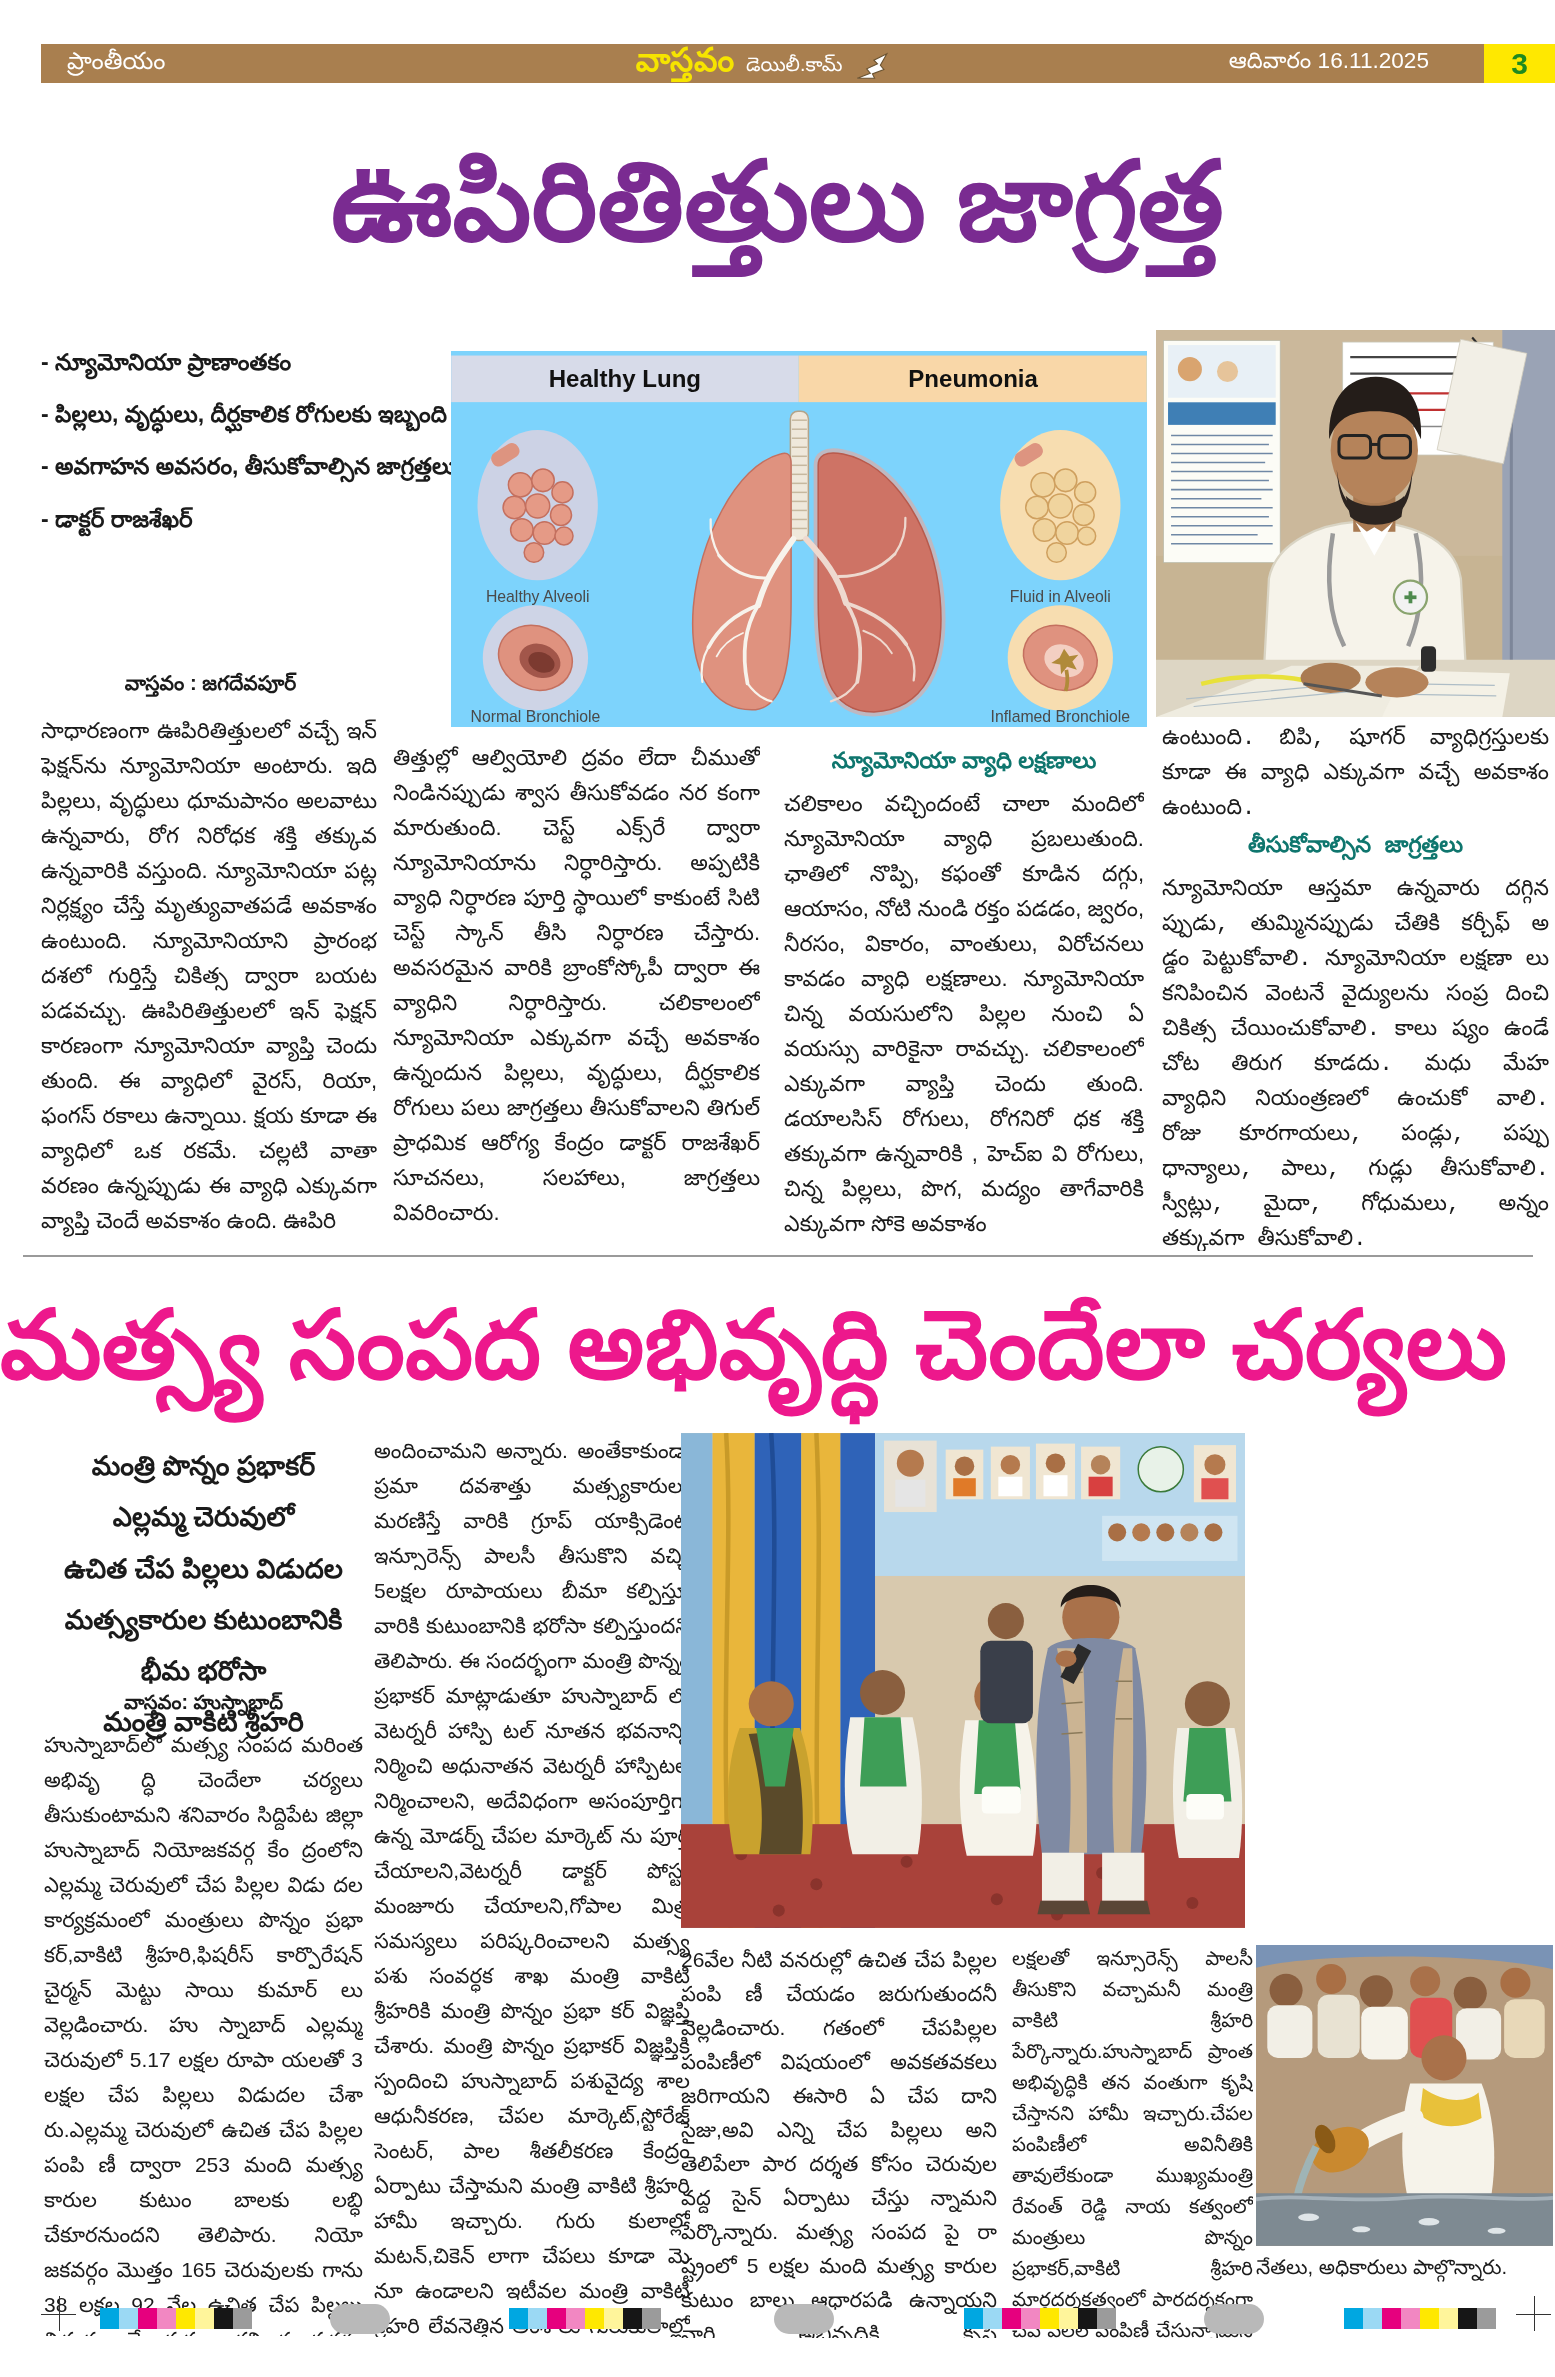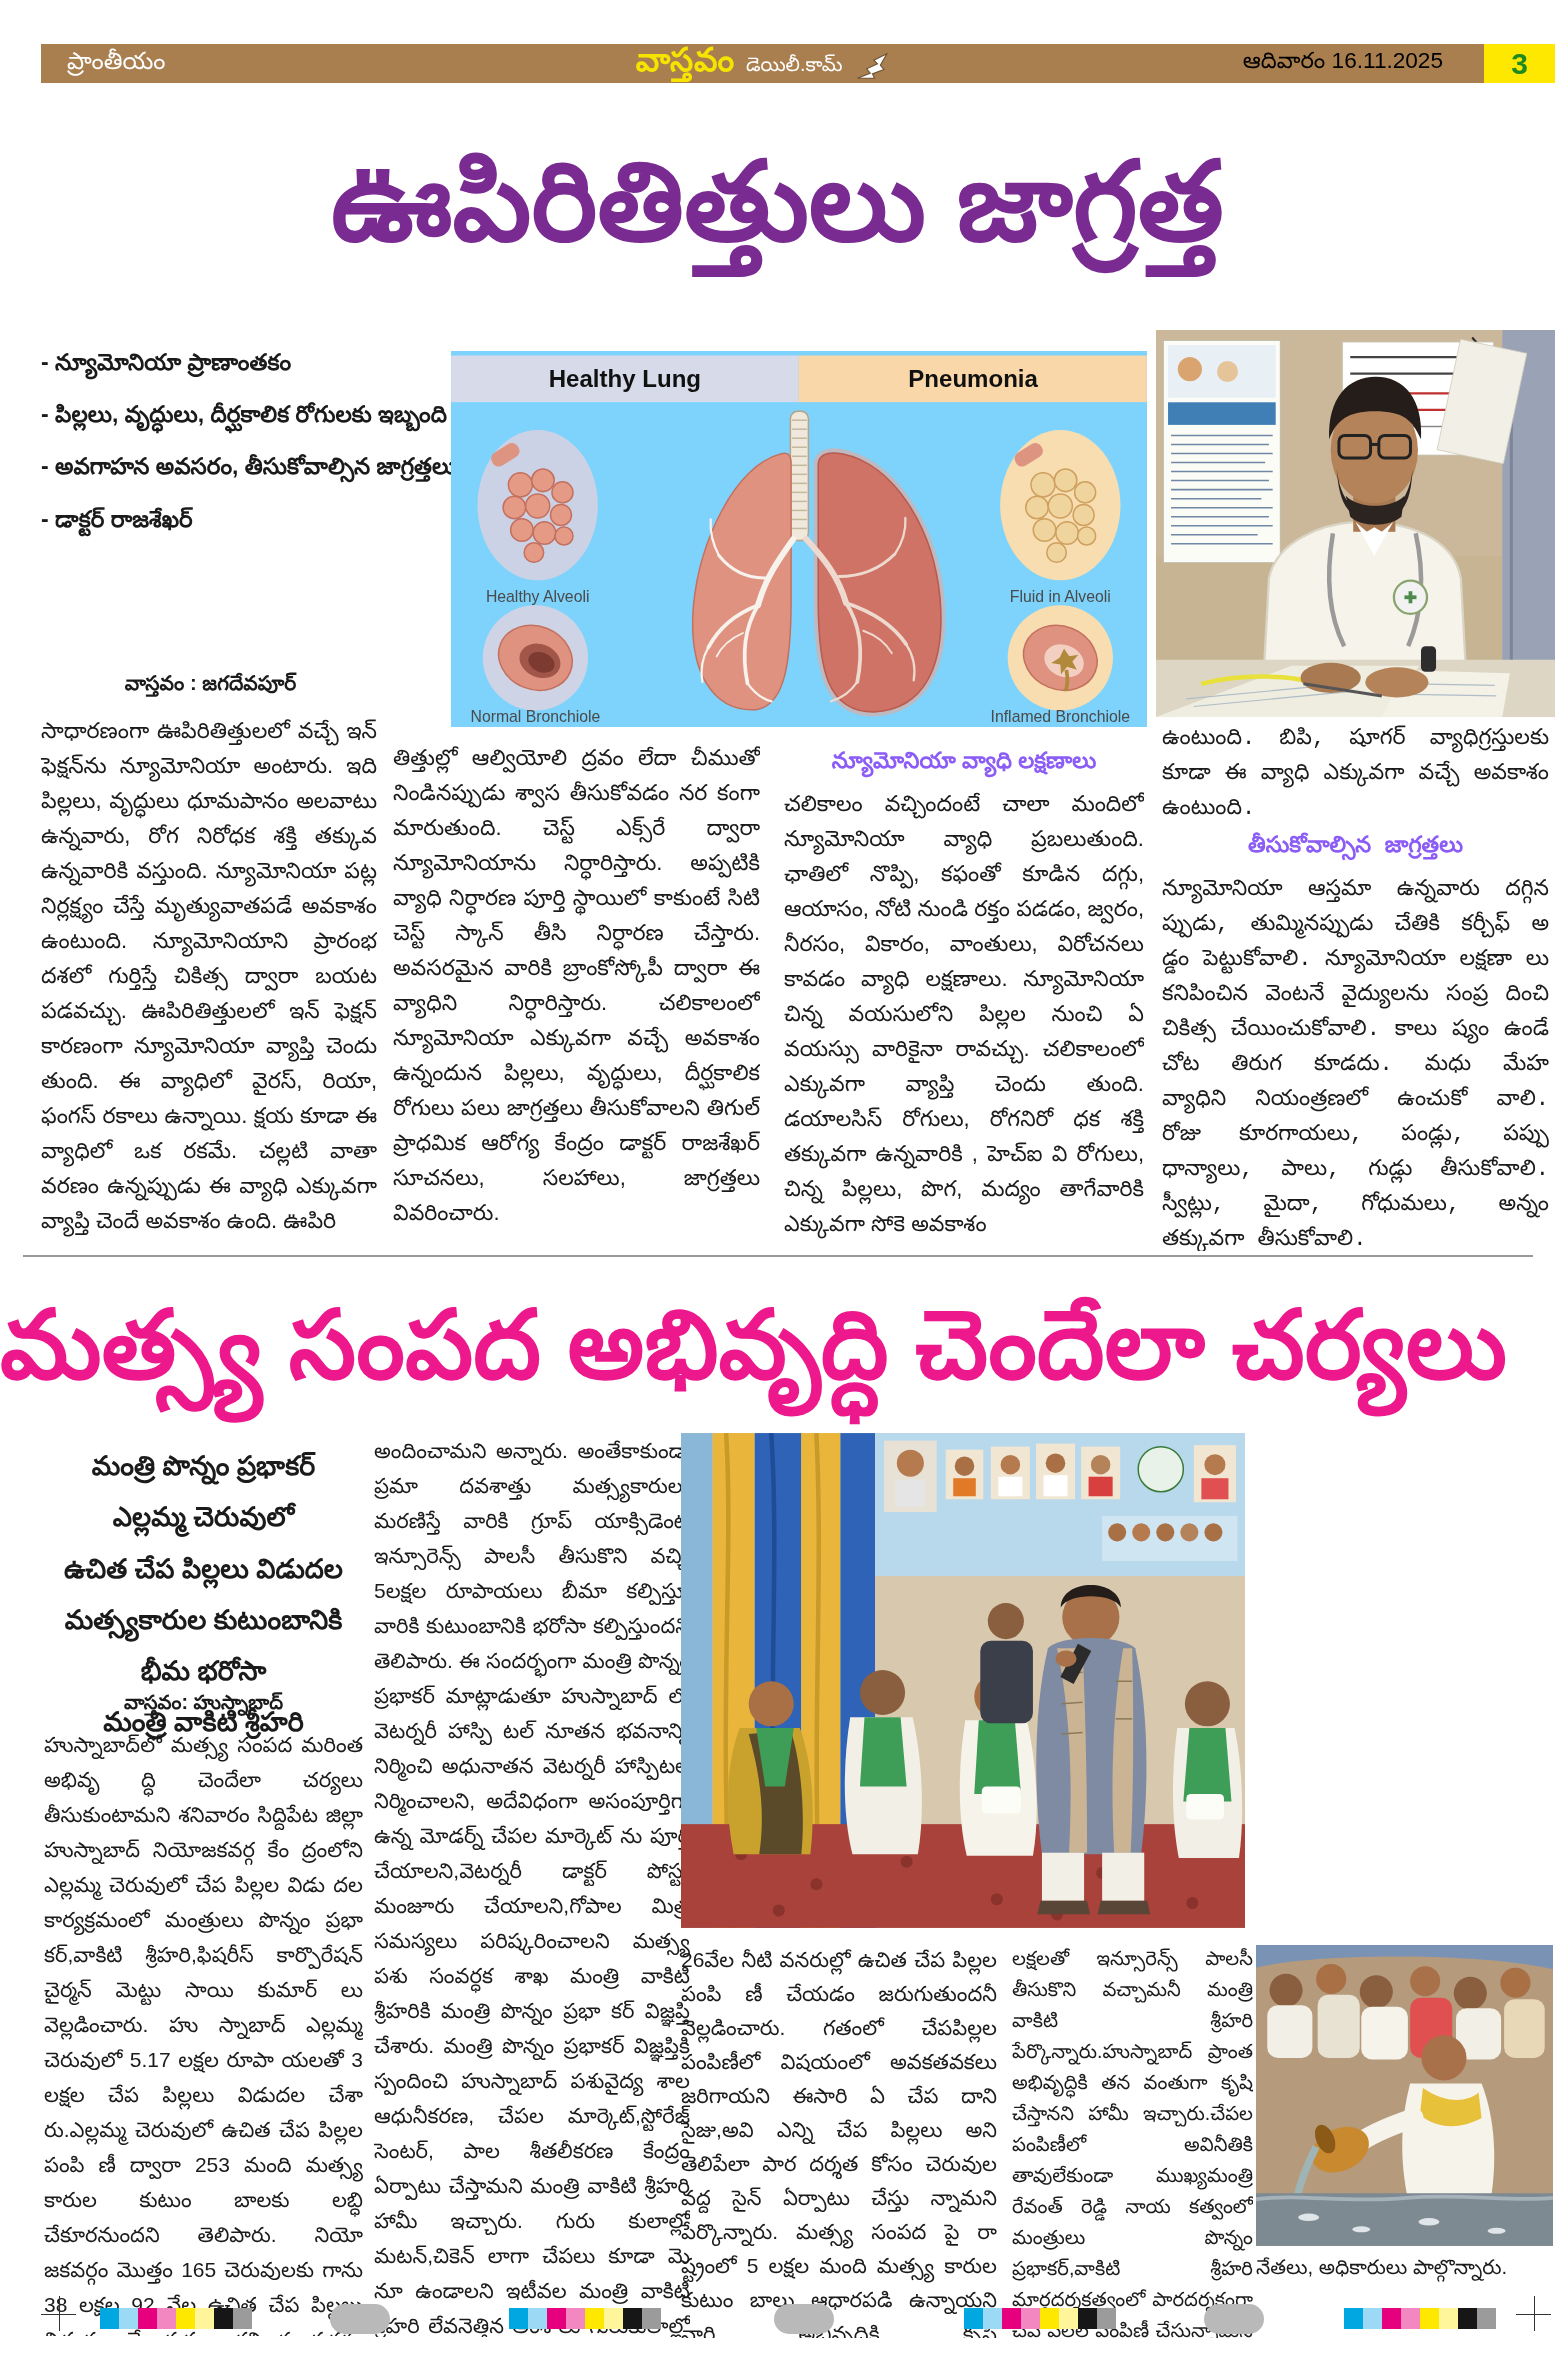--- a/index.html
+++ b/index.html
@@ -9,36 +9,36 @@
     overflow:hidden;margin:0 auto;color:#1b1b1b;
   }
   .abs{position:absolute;}
   
   #masthead{left:41px;top:44px;right:0;height:39px;background:#a97f4f;display:flex;align-items:center;}
   #masthead .section{color:#fff;font-size:24px;margin-left:26px;}
   #masthead .brandwrap{position:absolute;left:0;right:71px;text-align:center;}
   #masthead .brand{color:#f6e400;font-size:33px;font-weight:bold;letter-spacing:0.8px;}
   #masthead .brand-suffix{color:#ffffff;font-size:19.6px;margin-left:7.5px;}
   #masthead .bird{display:inline-block;vertical-align:middle;margin-left:7.5px;}
-  #masthead .date{position:absolute;right:112px;color:#000000;font-size:22.6px;}
+  #masthead .date{position:absolute;right:126px;color:#ffffff;font-size:22.6px;}
   #pagenum{left:auto;right:0;top:44px;width:71px;height:39px;background:#ffe800;
     display:flex;align-items:center;justify-content:center;font-size:30px;font-weight:bold;color:#1f8a1f;}
   
   #headline1{left:0;top:89px;width:1555px;height:233px;line-height:226px;text-align:center;
     font-size:111px;font-weight:bold;color:#7a2b91;white-space:nowrap;}
   
   #bullets{left:41px;top:345px;width:421px;font-size:23px;font-weight:bold;line-height:1.55;}
   #bullets .b{margin-bottom:16.6px;}
   #dateline1{left:41px;top:672px;width:339px;text-align:center;font-weight:bold;font-size:20.3px;}
   .bodycol{font-size:22px;line-height:35px;text-align:justify;overflow:hidden;}
   #a1c1{left:41px;top:713px;width:336px;height:538px;}
   #a1c2{left:393px;top:740px;width:367px;height:510px;}
   #a1c3{left:784px;top:740px;width:360px;height:510px;}
   #a1c4{left:1162px;top:721px;width:387px;height:530px;font-family:Liberation Mono, monospace;}
-  .subhead{color:#8b5cf6;font-weight:bold;text-align:center;font-size:22.6px;margin:3px 0 7.5px 0;}
+  .subhead{color:#0f766e;font-weight:bold;text-align:center;font-size:22.6px;margin:3px 0 7.5px 0;}
   
   #diagram{left:451px;top:351px;width:696px;height:376px;background:#7dd3fc;}
   
   #docphoto{left:1156px;top:330px;width:399px;height:387px;overflow:hidden;}
   
   #divider{left:22.6px;top:1255px;width:1510px;height:1.5px;background:#9a9a9a;}
   
   #headline2{left:0;top:1270px;width:1368px;height:158px;line-height:150px;text-align:center;
     font-size:96px;font-weight:bold;color:#ed188c;white-space:nowrap;}
   #deck{left:44px;top:1451px;width:319px;text-align:center;font-size:27px;font-weight:bold;}

